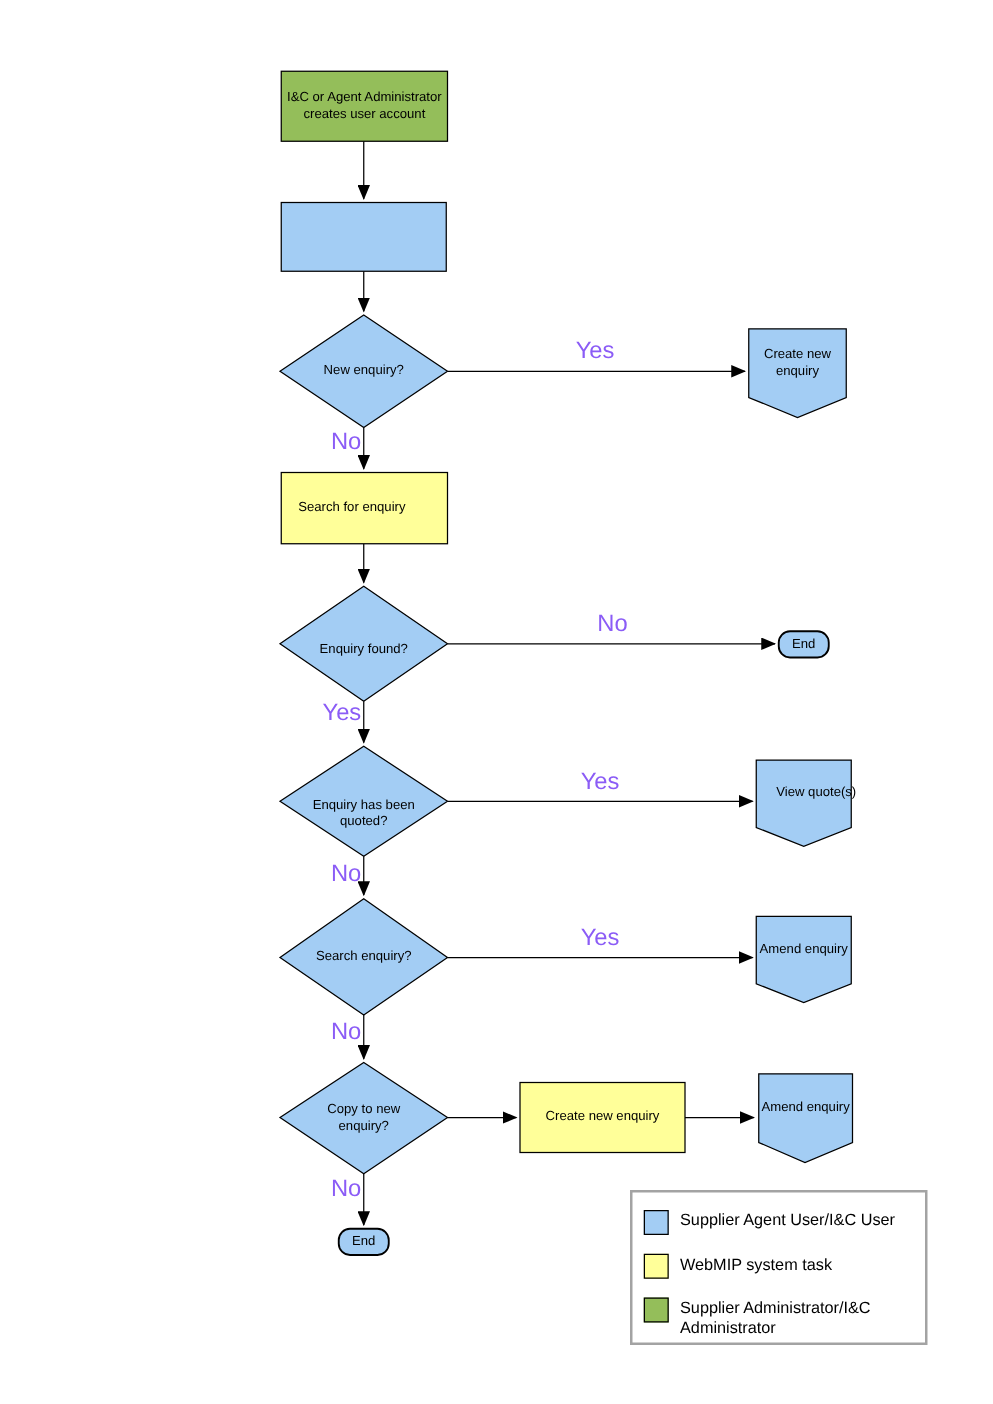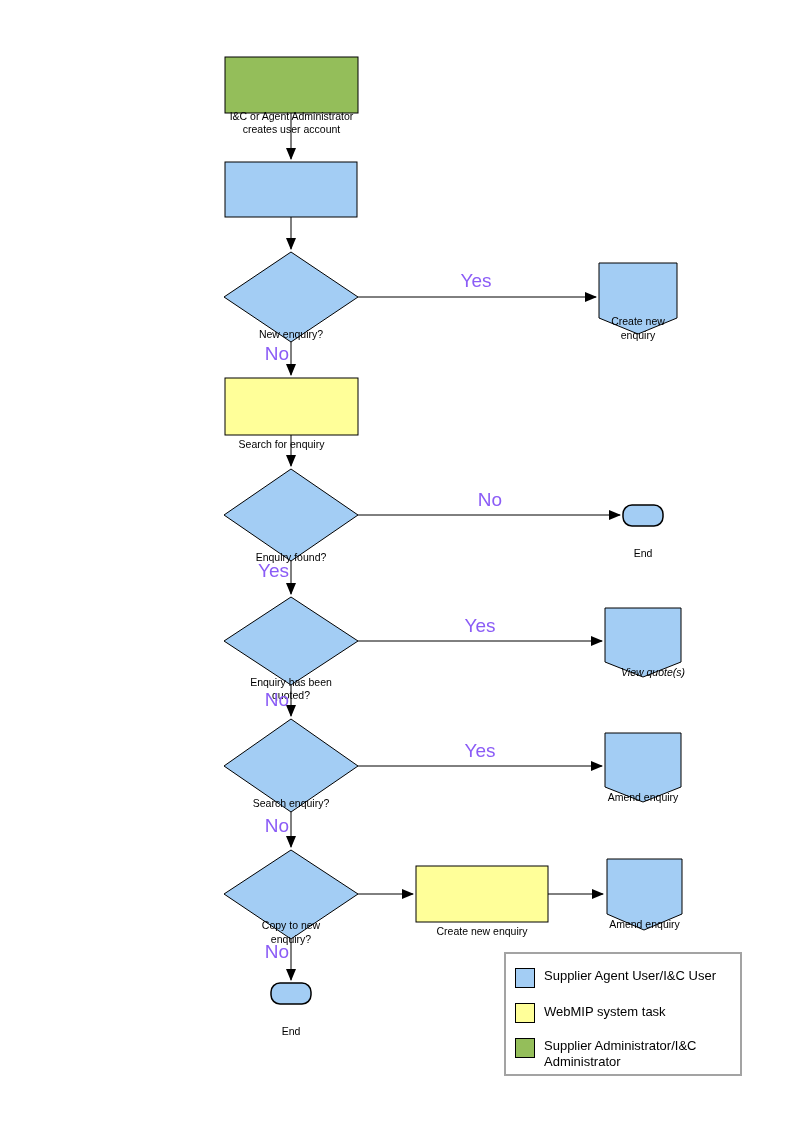--- a/index.html
+++ b/index.html
@@ -1,20 +1,20 @@
 <!DOCTYPE html>
 <html><head>
 <meta charset="utf-8">
 <style>
   html,body{margin:0;padding:0;background:#ffffff;}
   #page{position:relative;width:794px;height:1123px;background:#ffffff;
         font-family:"Liberation Sans", sans-serif;overflow:hidden;}
   #shapes{position:absolute;left:0;top:0;}
   .node-label{position:absolute;display:flex;align-items:center;justify-content:center;
-      text-align:center;font-size:10.5px;color:#000;line-height:1.25;pointer-events:none;margin-top:38px;}
+      text-align:center;font-size:10.5px;color:#000;line-height:1.25;pointer-events:none;}
   .edge-label{position:absolute;font-size:19px;color:#8b5cf6;pointer-events:none;line-height:1.1;}
   .edge-label.center{text-align:center;}
   .edge-label.right{text-align:right;}
   #legend{position:absolute;left:504px;top:952px;width:238px;height:124px;
       border:2px solid #a3a3a3;background:#fff;box-sizing:border-box;}
   .legend-row{position:absolute;left:0;width:100%;}
   .swatch{position:absolute;left:9px;width:20px;height:20px;border:1px solid #000;box-sizing:border-box;}
   .legend-text{position:absolute;left:38px;width:192px;font-size:13px;line-height:16px;color:#000;}
 </style>
 </head>
@@ -63,21 +63,21 @@
     <rect x="271" y="983" width="40" height="21" rx="9" stroke="#000" stroke-width="1.5" fill="#A3CDF4"></rect>
   </svg>
 
   <div class="node-label" style="left:226px;top:57px;width:131px;height:56px;">I&amp;C or Agent Administrator creates user account</div>
   <div class="node-label" style="left:249px;top:252px;width:84px;height:90px;">New enquiry?</div>
   <div class="node-label" style="left:599px;top:263px;width:78px;height:55px;">Create new enquiry</div>
   <div class="node-label" style="left:225px;top:378px;width:113px;height:57px;">Search for enquiry</div>
   <div class="node-label" style="left:249px;top:474px;width:84px;height:92px;">Enquiry found?</div>
   <div class="node-label" style="left:623px;top:505px;width:40px;height:21px;">End</div>
   <div class="node-label" style="left:249px;top:607px;width:84px;height:88px;">Enquiry has been quoted?</div>
-  <div class="node-label" style="left:605px;top:608px;width:96px;height:54px;font-style:italic;">View quote(s)</div>
+  <div class="node-label" style="left:605px;top:608px;width:96px;height:54px;">View quote(s)</div>
   <div class="node-label" style="left:249px;top:719px;width:84px;height:93px;">Search enquiry?</div>
   <div class="node-label" style="left:605px;top:733px;width:76px;height:54px;">Amend enquiry</div>
   <div class="node-label" style="left:249px;top:850px;width:84px;height:89px;">Copy to new enquiry?</div>
   <div class="node-label" style="left:416px;top:866px;width:132px;height:56px;">Create new enquiry</div>
   <div class="node-label" style="left:607px;top:859px;width:75px;height:55px;">Amend enquiry</div>
   <div class="node-label" style="left:271px;top:983px;width:40px;height:21px;">End</div>
 
   <div class="edge-label center" style="left:446px;top:271px;width:60px;">Yes</div>
   <div class="edge-label right" style="left:250px;top:344px;width:39px;">No</div>
   <div class="edge-label center" style="left:462px;top:490px;width:56px;">No</div>

